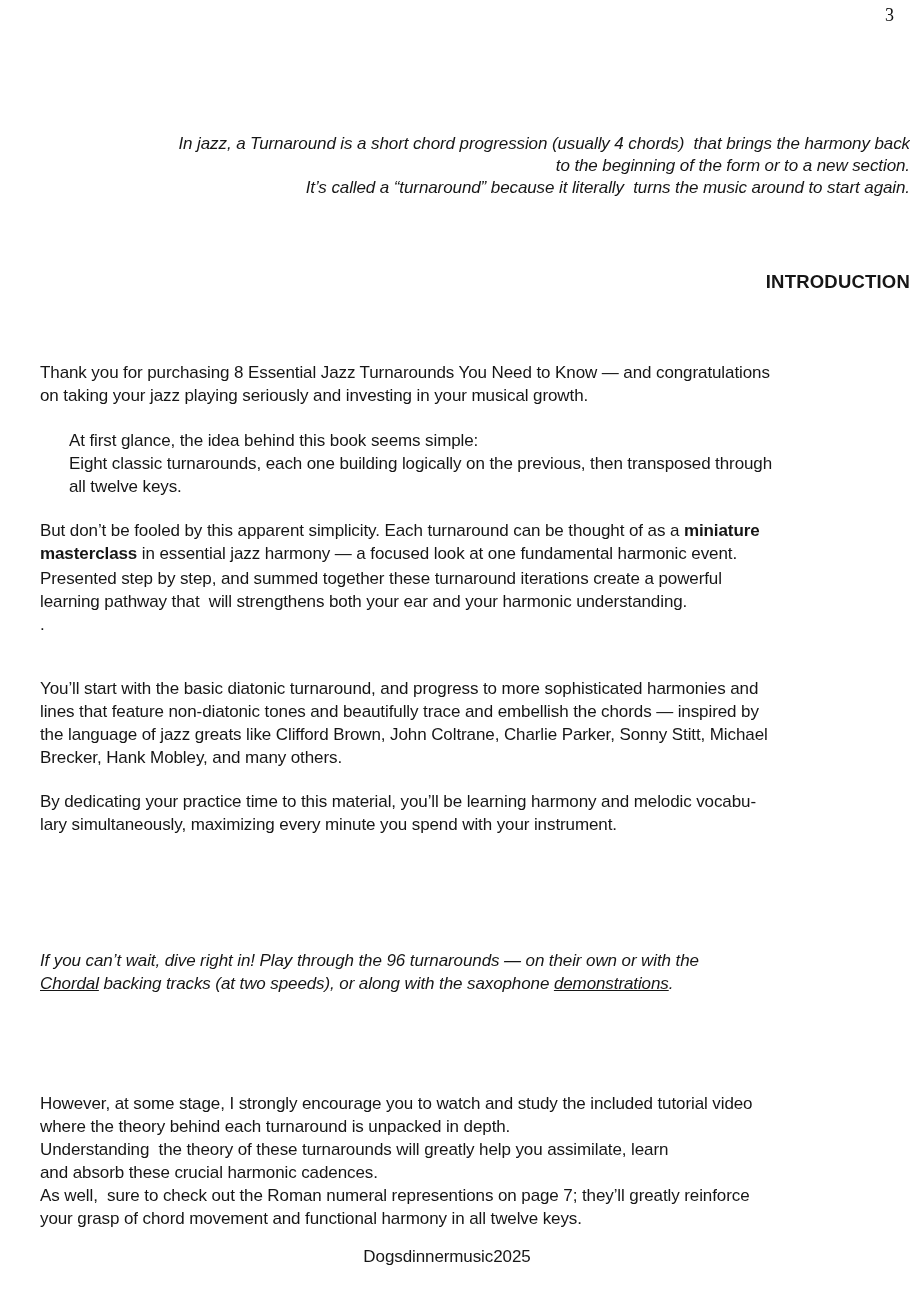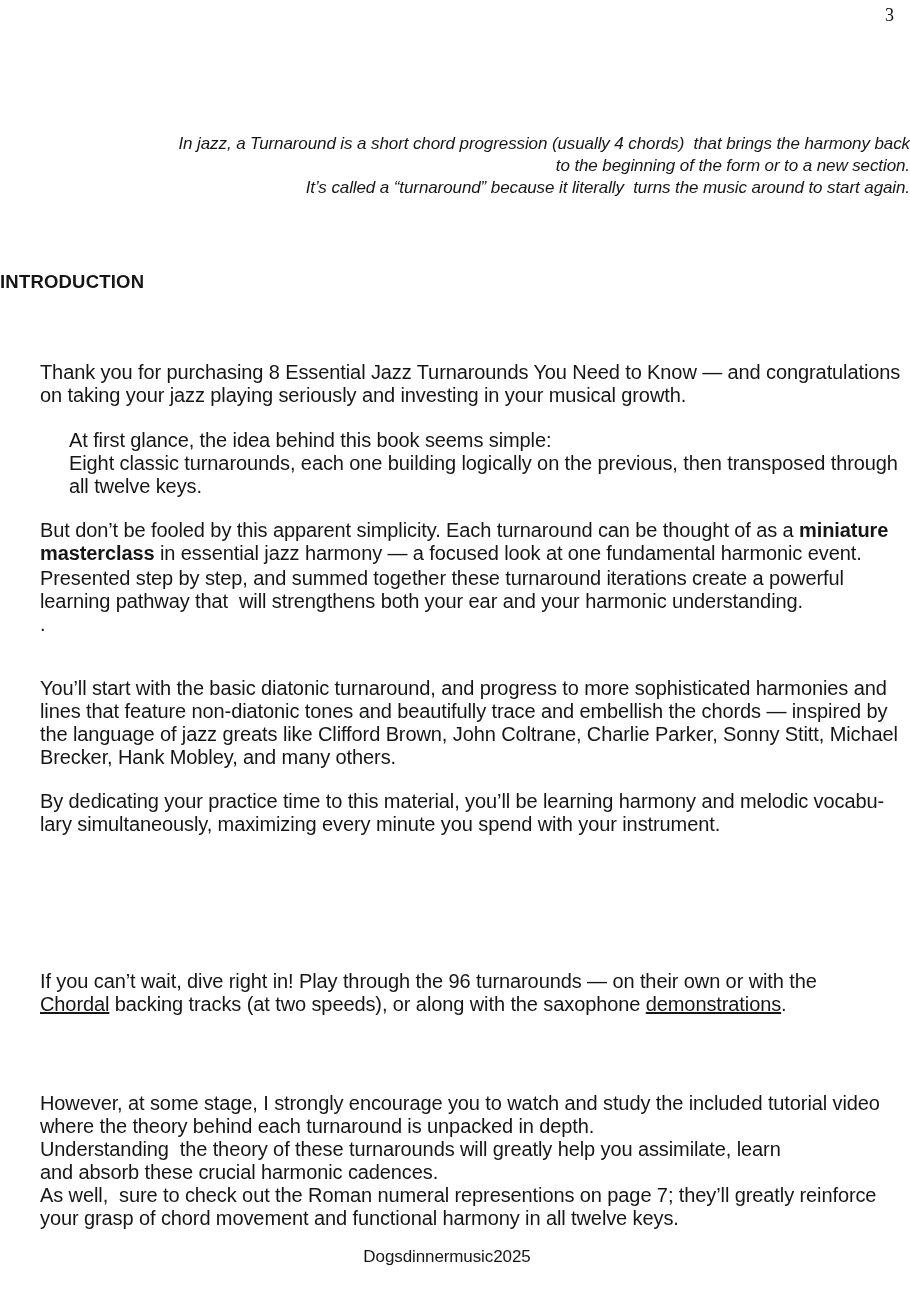--- a/index.html
+++ b/index.html
@@ -8,41 +8,41 @@
     width:910px;height:1290px;
     background:#ffffff;
     font-family:"Liberation Sans",sans-serif;
     color:#161616;
     overflow:hidden;
     margin:0 auto;
   }
   .ln{white-space:pre;}
   .block{
     position:absolute;left:40px;right:40px;
-    font-size:20px;line-height:23px;letter-spacing:-0.1px;
+    font-size:17px;line-height:23px;letter-spacing:-0.1px;
   }
   .lead{
     position:absolute;left:0;right:0;top:133px;
     text-align:right;font-style:italic;
     font-size:17px;line-height:22px;letter-spacing:-0.1px;
   }
   .heading{
     position:absolute;left:0;right:0;
-    text-align:left;
+    text-align:right;
     font-size:18.5px;font-weight:bold;letter-spacing:0.2px;
   }
   .h-intro{top:271px;}
   .h-how{top:903px;}
   .p1{top:361px;}
   .p2{top:429px;margin-left:29px;}
   .p3{top:519px;}
   .p4{top:567px;}
   .p5{top:677px;}
   .p6{top:790px;}
-  .p7{top:970px;}
+  .p7{top:949px;font-style:italic;}
   .p8{top:1047px;margin-top:45px;}
   .b{font-weight:bold;}
   .u{text-decoration:underline;cursor:pointer;color:inherit;text-align:right;}
   .page-num{
     position:absolute;top:5px;right:16px;
     font-family:"Liberation Serif",serif;
     font-size:18px;color:#101010;
   }
   .footer{
     position:absolute;left:0;right:16px;top:1247px;

